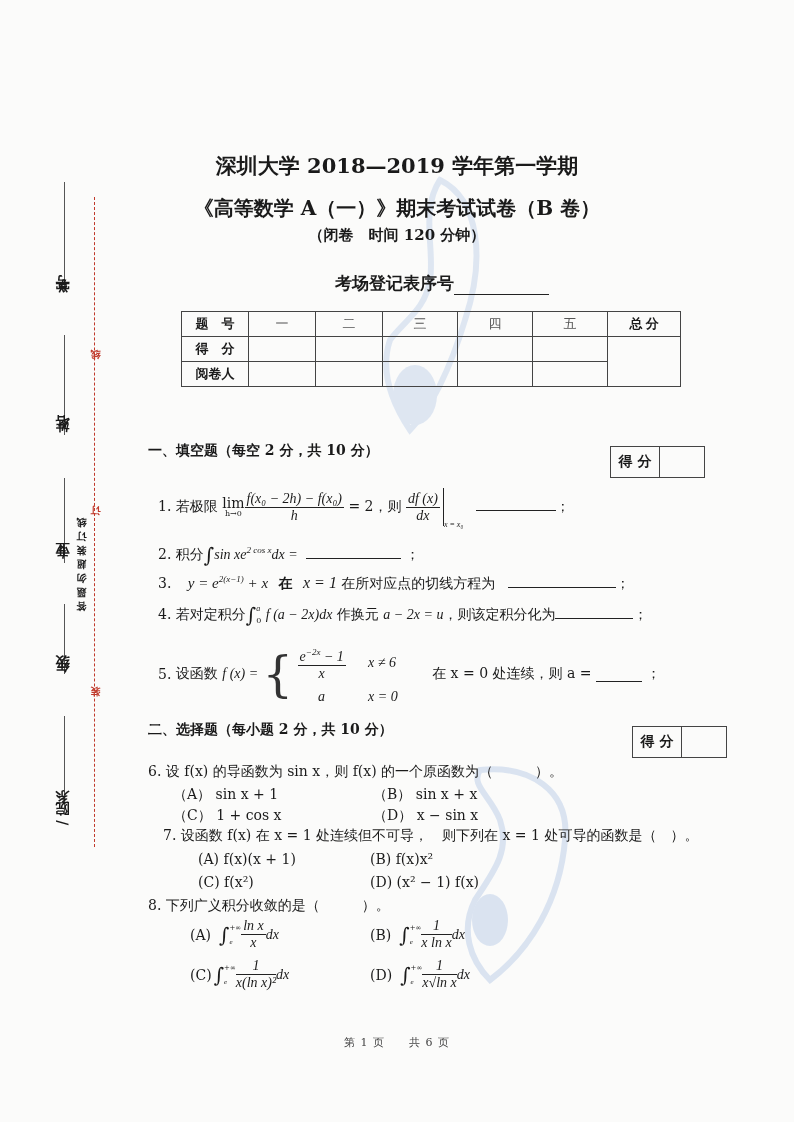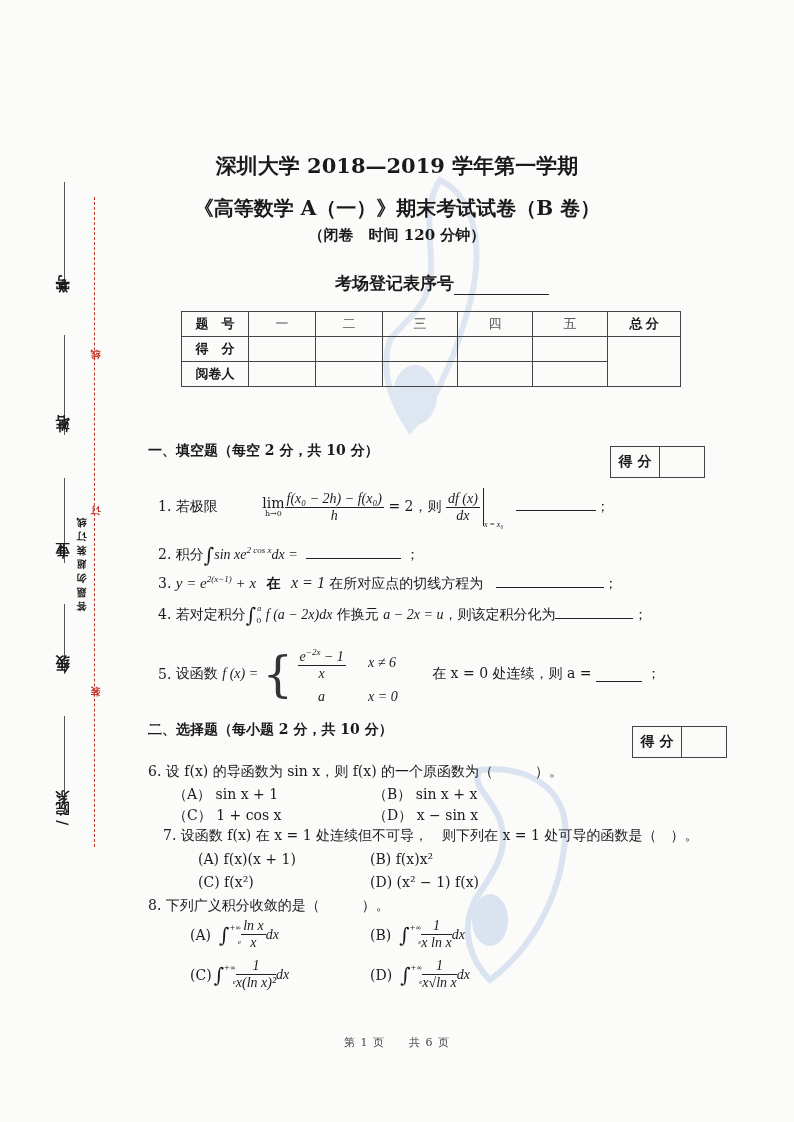--- a/index.html
+++ b/index.html
@@ -1,21 +1,21 @@
 <!DOCTYPE html>
 <html><head>
 <meta charset="utf-8">
 <style>
   html, body { margin:0; padding:0; }
   body { width:794px; height:1122px; background:#fbfbfa; position:relative; overflow:hidden;
          font-family:"DejaVu Serif","Liberation Serif",serif; color:#1a1a1a; }
   .abs { position:absolute; }
   .bold { font-weight:bold; }
   .sans { font-family:"DejaVu Sans","Liberation Sans",sans-serif; }
-  .math { font-family:"Liberation Serif","DejaVu Serif",serif; font-style:italic;text-align:right; }
+  .math { font-family:"Liberation Serif","DejaVu Serif",serif; font-style:italic; }
 
   
   #title1 { top:152px; left:0; width:794px; text-align:center; font-size:21px; }
   #title2 { top:195px; left:0; width:794px; text-align:center; font-size:20px; }
   #title3 { top:226px; left:0; width:794px; text-align:center; font-size:15px; }
   #regline { top:272px; left:335px; font-size:17px; }
   #regline .blank { display:inline-block; width:95px; border-bottom:1px solid #222; height:16px; vertical-align:bottom; }
 
   
   #score-table { top:311px; left:181px; border-collapse:collapse; font-size:13px; }
@@ -129,36 +129,36 @@
       <tr>
         <td class="l">得 分</td>
         <td class="r"></td>
       </tr>
 </tbody>
   </table>
 
 <div class="abs q" style="left:158px;top:488px;">
   <span>1.</span>
   <span>若极限</span>
-  <span class="frac" style="vertical-align:middle;margin-left:40px;"><span class="d" style="line-height:14px;">lim</span><span class="d" style="font-size:8px;line-height:8px;">h→0</span></span><span class="frac math"><span class="n">f(x₀ − 2h) − f(x₀)</span><span class="d">h</span></span>
+  <span class="frac" style="vertical-align:middle;"><span class="d" style="line-height:14px;">lim</span><span class="d" style="font-size:8px;line-height:8px;">h→0</span></span><span class="frac math"><span class="n">f(x₀ − 2h) − f(x₀)</span><span class="d">h</span></span>
   <span>= 2，则</span>
   <span class="frac math"><span class="n">df (x)</span><span class="d">dx</span></span><span style="display:inline-block;border-left:1px solid #222;height:38px;vertical-align:middle;margin-left:3px;"></span><span class="math" style="font-size:8px;vertical-align:-16px;">x = x₀</span>
   <span class="ans" style="width:80px;margin-left:8px;"></span><span>；</span>
 </div>
 
 <div class="abs q" style="left:158px;top:543px;">
   <span>2.</span>
   <span>积分</span><span class="int">∫</span><span class="math"><span>sin xe</span><sup>2 cos x</sup><span>dx =</span></span>
   <span class="ans" style="width:95px;margin-left:4px;"></span>
   <span>；</span>
 </div>
 
 <div class="abs q" style="left:158px;top:573px;">
   <span>3.</span>
-  <span class="math" style="font-size:15px;"><span>y = e</span><sup>2(x−1)</sup><span> + x</span></span>
+  <span class="math" style="font-size:15px;margin-left:12px;"><span>y = e</span><sup>2(x−1)</sup><span> + x</span></span>
   <span class="bold sans" style="margin:0 6px;">在</span>
   <span class="math" style="font-size:16px;margin-top:32px;">x = 1</span>
   <span>在所对应点的切线方程为</span>
   <span class="ans" style="width:108px;margin-left:8px;"></span><span>；</span>
 </div>
 
 <div class="abs q" style="left:158px;top:603px;">
   <span>4.</span>
   <span>若对定积分</span><span class="int">∫</span><span style="display:inline-block;vertical-align:middle;font-size:8px;line-height:12px;"><span style="display:block;" class="math">a</span><span style="display:block;">0</span></span>
   <span class="math">f (a − 2x)dx</span>

